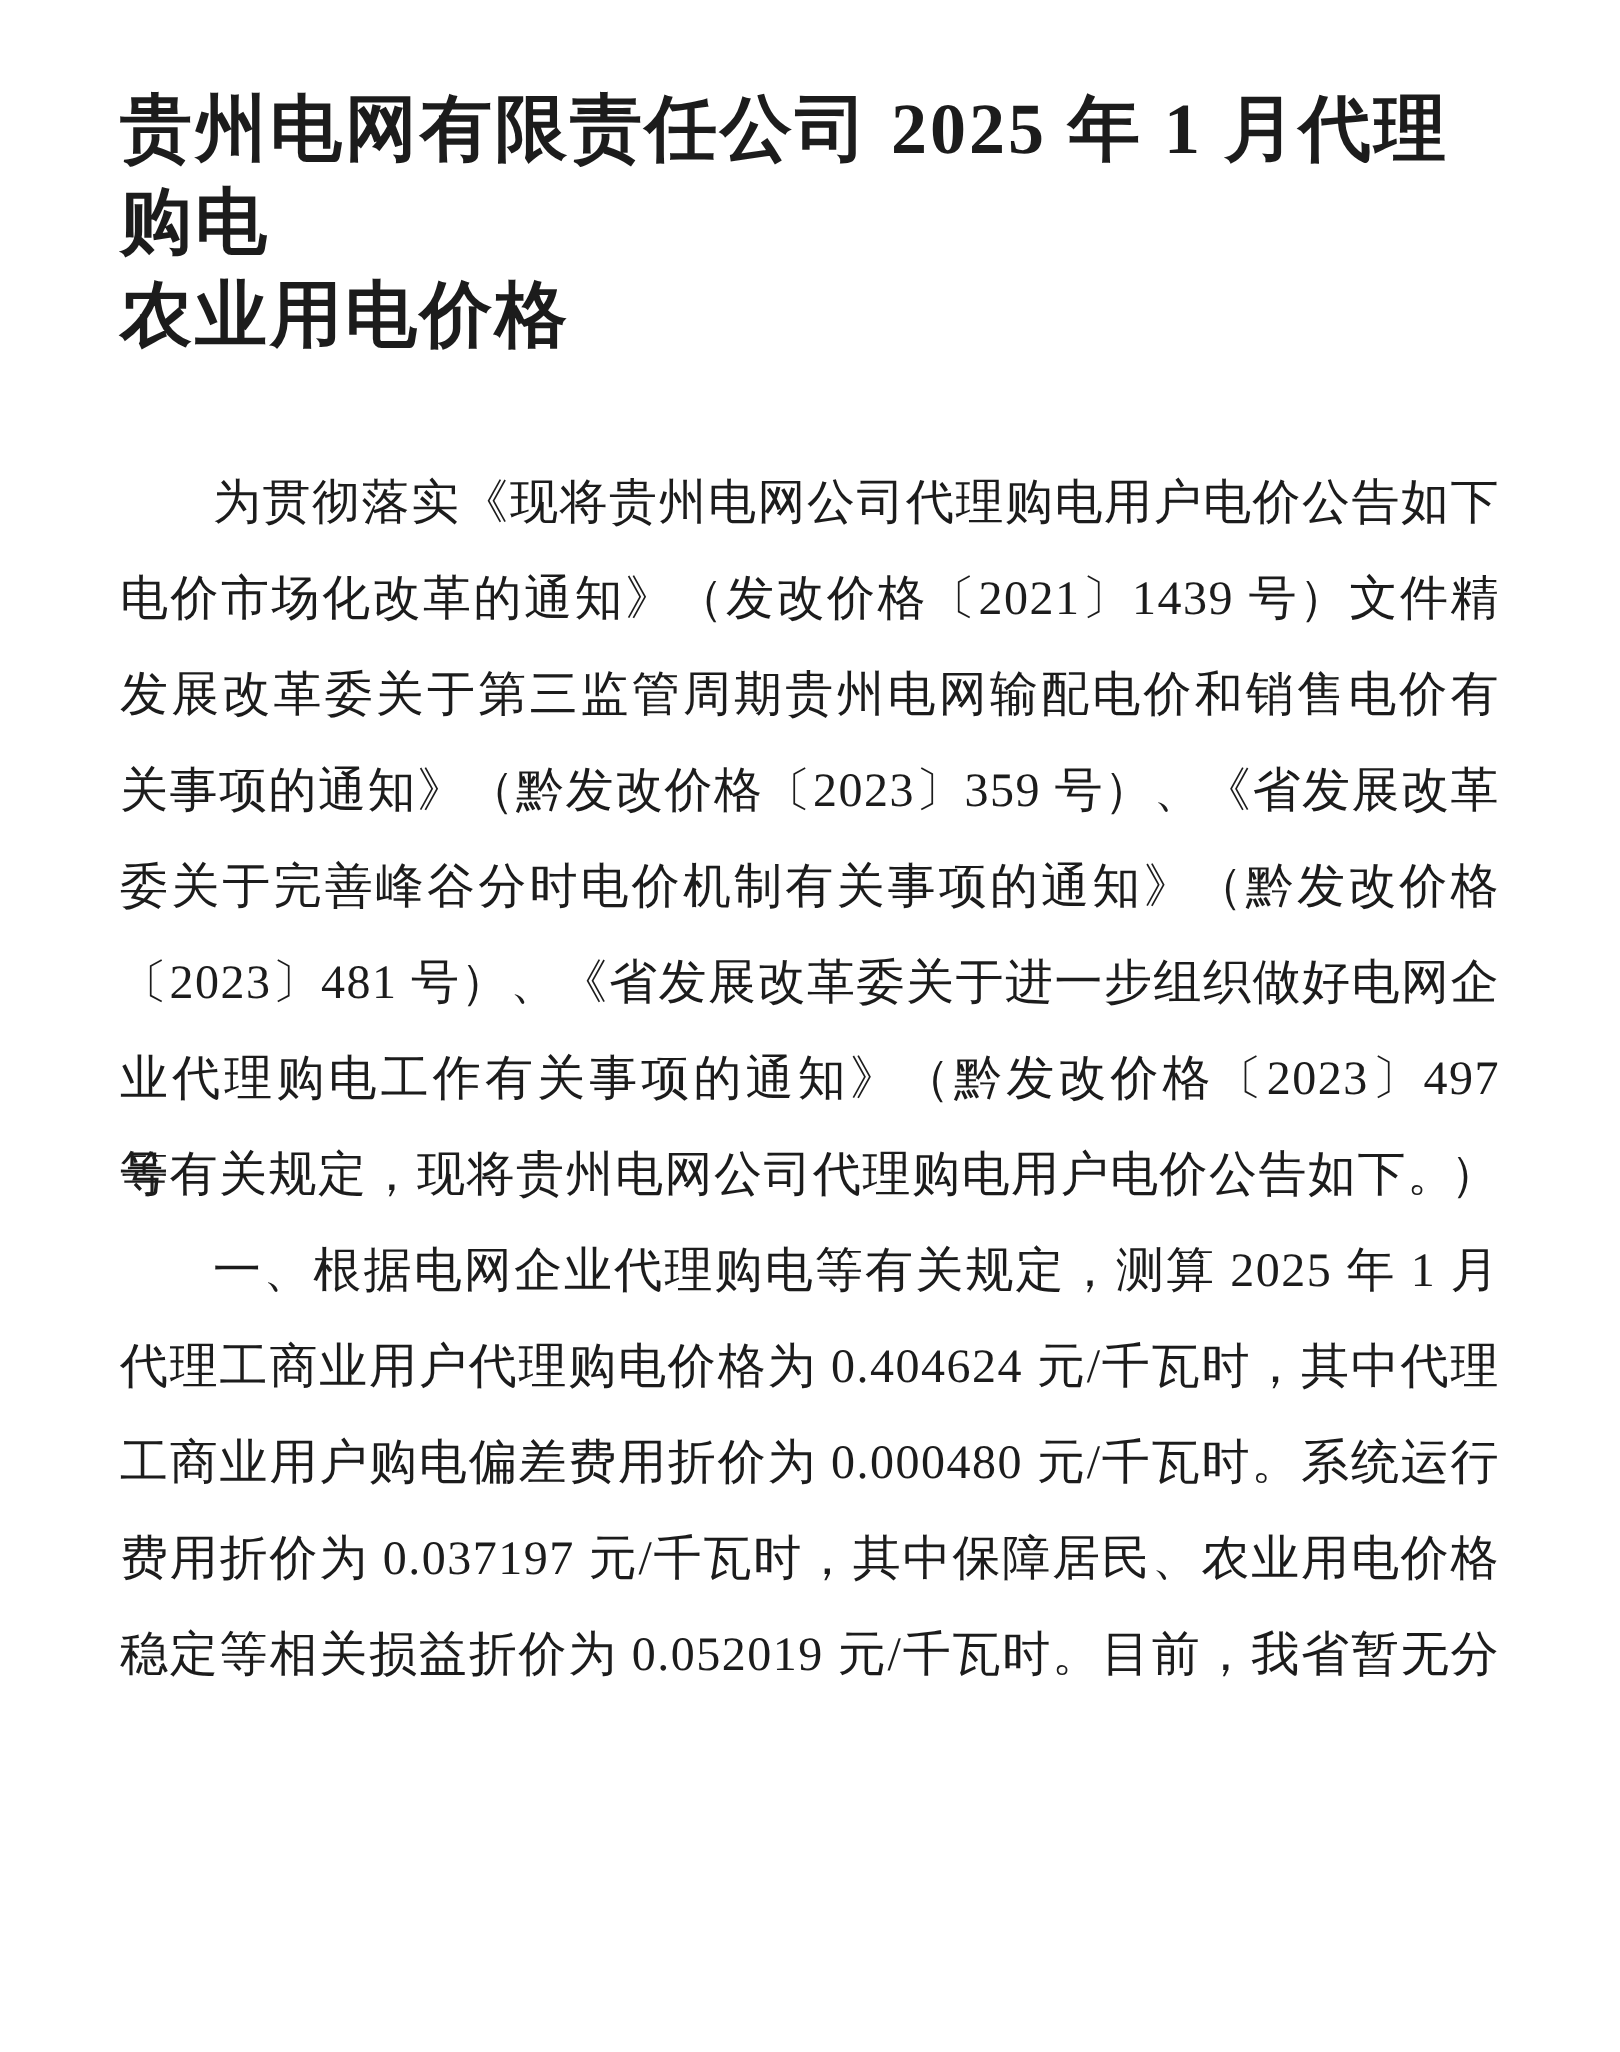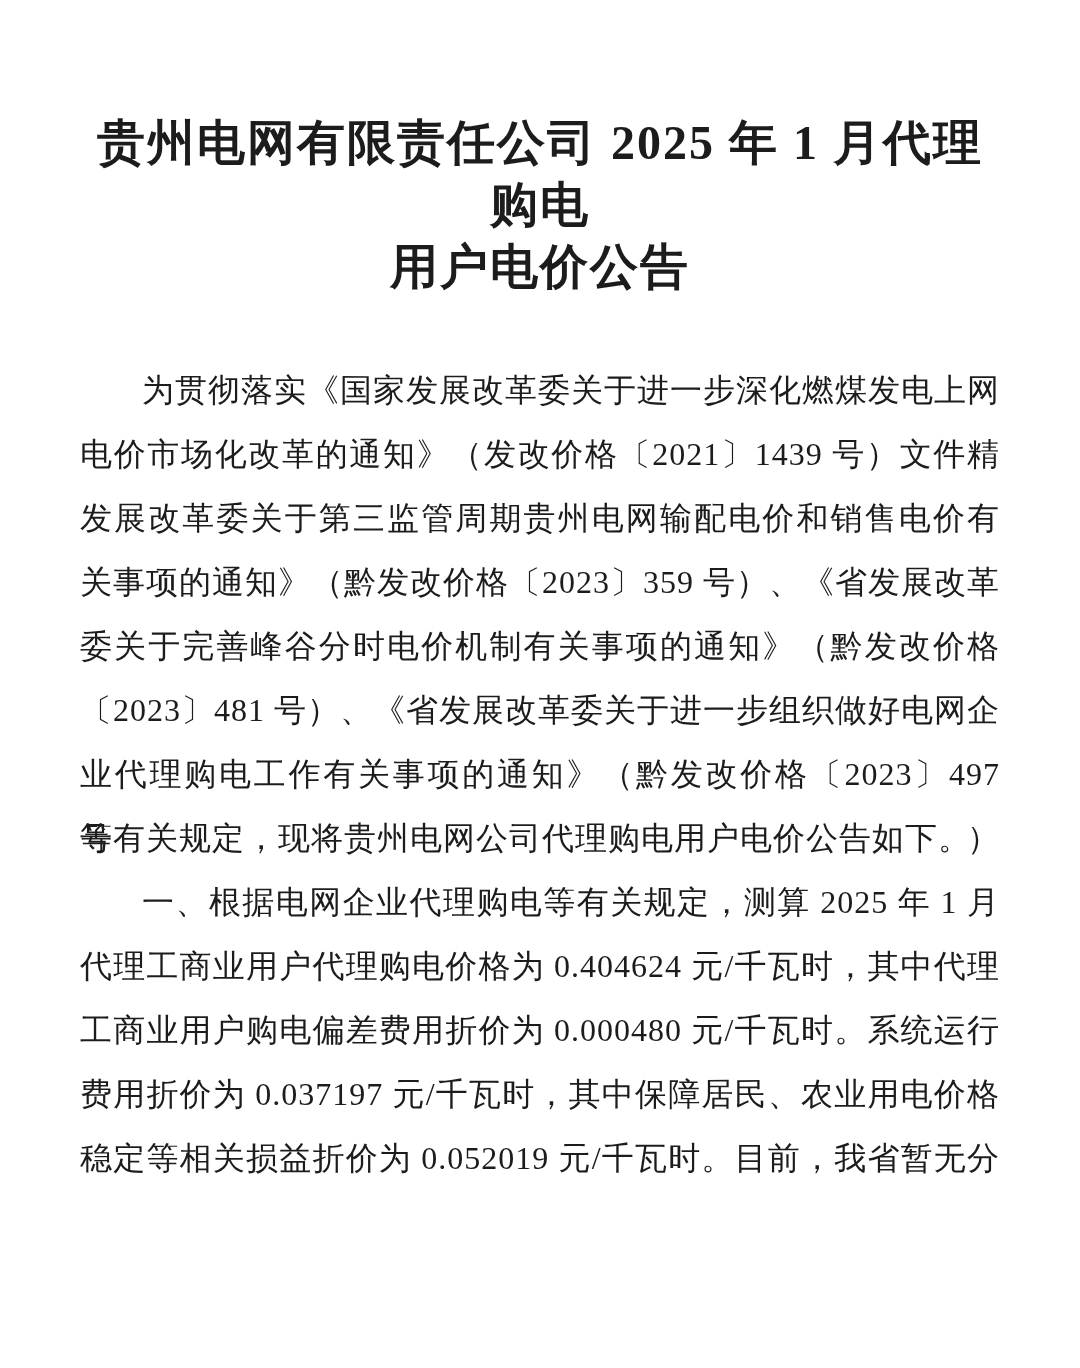--- a/index.html
+++ b/index.html
@@ -13,22 +13,22 @@
     font-family: "Liberation Serif", "DejaVu Serif", serif;
     color: #1c1c1c;
   }
   .page {
     width: 1080px;
     height: 1368px;
     background: #ffffff;
     padding: 0 80px;
   }
   .doc-title {
-    margin-top: 112px;
-    text-align: center;
+    margin-top: 56px;
+    text-align: left;
     font-weight: bold;
     font-size: 48px;
     line-height: 62px;
     letter-spacing: 2px;
   }
   .doc-body {
     margin-top: 60px;
   }
   .line {
     font-size: 32px;
@@ -48,27 +48,27 @@
     text-indent: 62px;
   }
 </style>
 </head>
 <body>
 
 <div class="page">
 
   <div class="doc-title">
     <div>贵州电网有限责任公司 2025 年 1 月代理购电</div>
-    <div>用户电价公告</div>
+    <div>农业用电价格</div>
   </div>
 
   <div class="doc-body">
 
     <div>
-      <div class="line fill indent">为贯彻落实《国家发展改革委关于进一步深化燃煤发电上网</div>
+      <div class="line fill indent">为贯彻落实《现将贵州电网公司代理购电用户电价公告如下</div>
       <div class="line fill">电价市场化改革的通知》（发改价格〔2021〕1439 号）文件精</div>
       <div class="line fill">发展改革委关于第三监管周期贵州电网输配电价和销售电价有</div>
       <div class="line fill">关事项的通知》（黔发改价格〔2023〕359 号）、《省发展改革</div>
       <div class="line fill">委关于完善峰谷分时电价机制有关事项的通知》（黔发改价格</div>
       <div class="line fill">〔2023〕481 号）、《省发展改革委关于进一步组织做好电网企</div>
       <div class="line fill">业代理购电工作有关事项的通知》（黔发改价格〔2023〕497 号）</div>
       <div class="line">等有关规定，现将贵州电网公司代理购电用户电价公告如下。</div>
     </div>
 
     <div>

